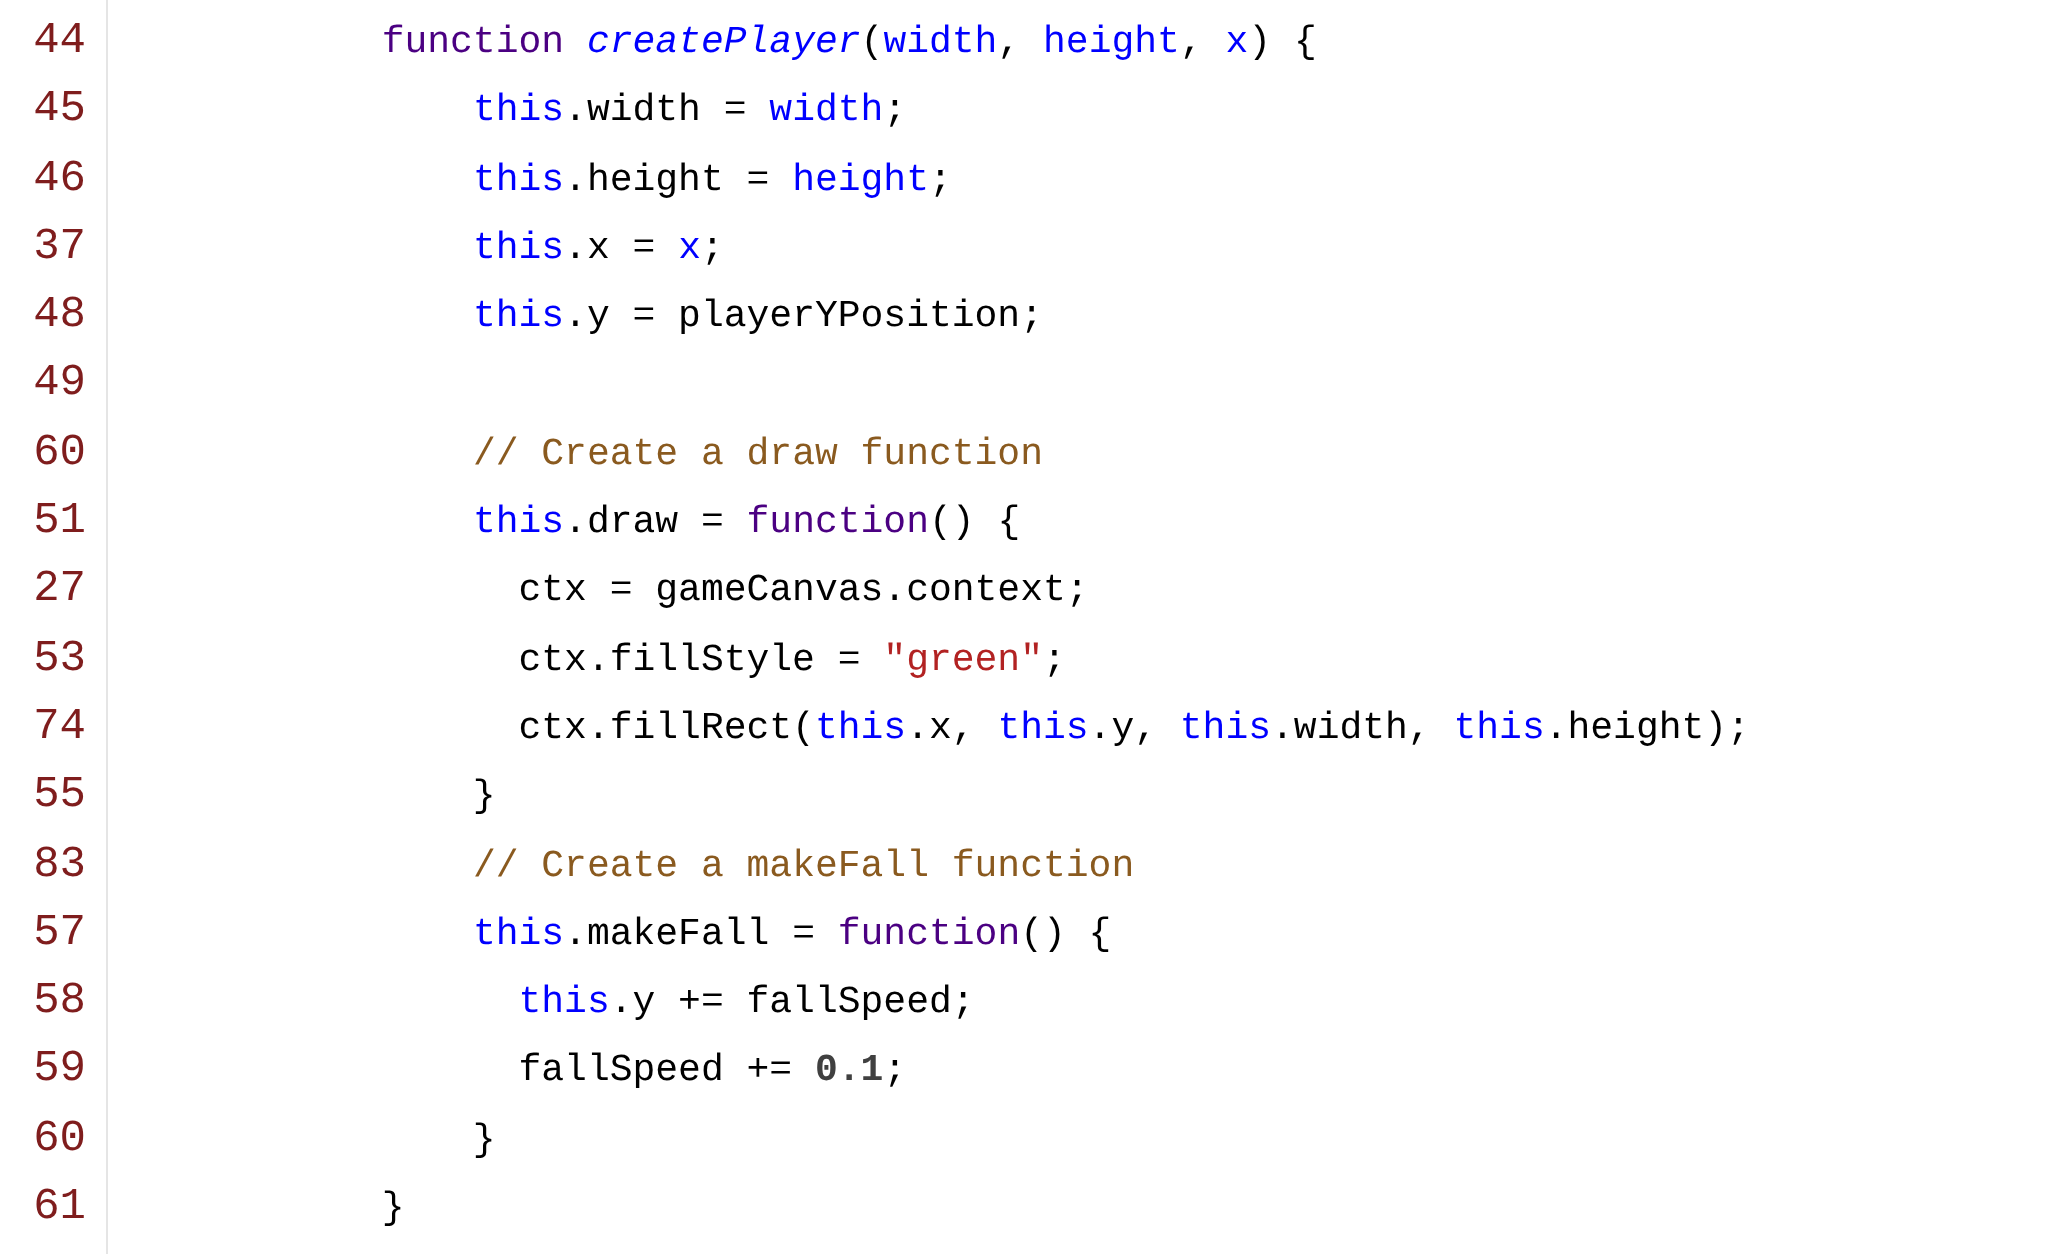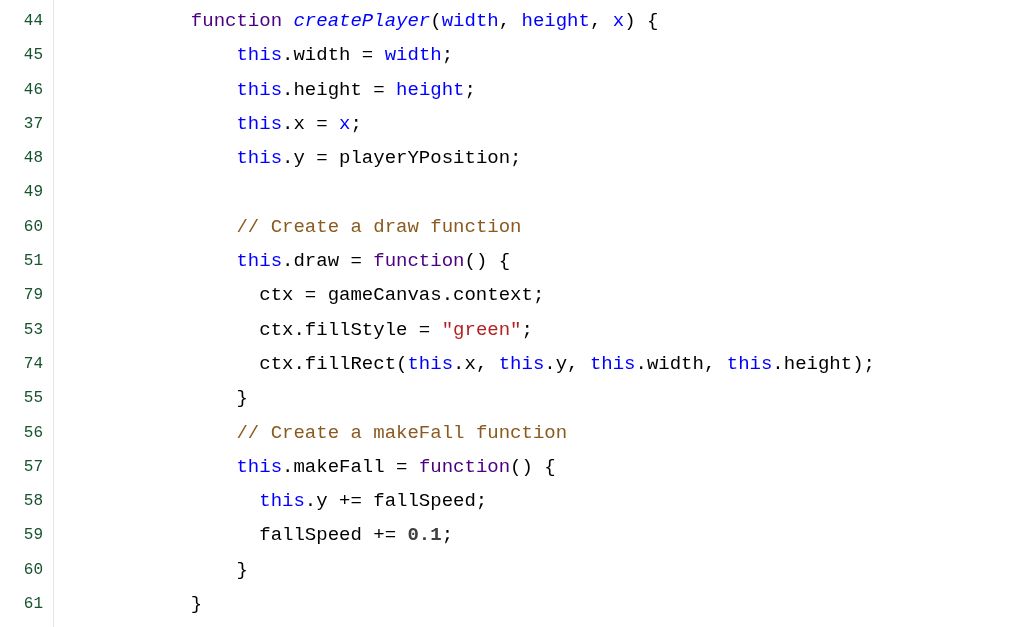--- a/index.html
+++ b/index.html
@@ -15,26 +15,26 @@
       height: 627px;
       overflow: hidden;
     }
     .editor {
       display: flex;
       width: 100%;
       height: 100%;
     }
     .gutter {
       background: #ffffff;
-      color: #14532d;
+      color: #7f1d1d;
       text-align: right;
       padding: 4px 10px 4px 8px;
       user-select: none;
       line-height: 34.3px;
-      font-size: 16px;
+      font-size: 22px;
       border-right: 1px solid #e5e5e5;
       min-width: 54px;
     }
     .gutter .ln {
       display: block;
       height: 34.3px;
     }
     .code {
       padding: 4px 12px 4px 0;
       line-height: 34.3px;
@@ -61,25 +61,25 @@
 <div class="editor">
   <div class="gutter" id="gutter">
       <span class="ln">44</span>
       <span class="ln">45</span>
       <span class="ln">46</span>
       <span class="ln">37</span>
       <span class="ln">48</span>
       <span class="ln">49</span>
       <span class="ln">60</span>
       <span class="ln">51</span>
-      <span class="ln">79</span>
+      <span class="ln">27</span>
       <span class="ln">53</span>
       <span class="ln">74</span>
       <span class="ln">55</span>
-      <span class="ln">56</span>
+      <span class="ln">83</span>
       <span class="ln">57</span>
       <span class="ln">58</span>
       <span class="ln">59</span>
       <span class="ln">60</span>
       <span class="ln">61</span>
     </div>
   <div class="code" id="code"><span class="line"><span class="punc">            </span><span class="kw">function</span><span class="punc"> </span><span class="fn">createPlayer</span><span class="punc">(</span><span class="prm">width</span><span class="punc">, </span><span class="prm">height</span><span class="punc">, </span><span class="prm">x</span><span class="punc">) {</span></span><span class="line"><span class="punc">                </span><span class="this">this</span><span class="prop">.width = </span><span class="prm">width</span><span class="punc">;</span></span><span class="line"><span class="punc">                </span><span class="this">this</span><span class="prop">.height = </span><span class="prm">height</span><span class="punc">;</span></span><span class="line"><span class="punc">                </span><span class="this">this</span><span class="prop">.x = </span><span class="prm">x</span><span class="punc">;</span></span><span class="line"><span class="punc">                </span><span class="this">this</span><span class="prop">.y = playerYPosition;</span></span><span class="line"><span class="punc"></span></span><span class="line"><span class="punc">                </span><span class="cmt">// Create a draw function</span></span><span class="line"><span class="punc">                </span><span class="this">this</span><span class="prop">.draw = </span><span class="kw">function</span><span class="punc">() {</span></span><span class="line"><span class="prop">                  ctx = gameCanvas.context;</span></span><span class="line"><span class="prop">                  ctx.fillStyle = </span><span class="str">"green"</span><span class="punc">;</span></span><span class="line"><span class="prop">                  ctx.fillRect(</span><span class="this">this</span><span class="prop">.x, </span><span class="this">this</span><span class="prop">.y, </span><span class="this">this</span><span class="prop">.width, </span><span class="this">this</span><span class="prop">.height);</span></span><span class="line"><span class="punc">                }</span></span><span class="line"><span class="punc">                </span><span class="cmt">// Create a makeFall function</span></span><span class="line"><span class="punc">                </span><span class="this">this</span><span class="prop">.makeFall = </span><span class="kw">function</span><span class="punc">() {</span></span><span class="line"><span class="punc">                  </span><span class="this">this</span><span class="prop">.y += fallSpeed;</span></span><span class="line"><span class="prop">                  fallSpeed += </span><span class="num">0.1</span><span class="punc">;</span></span><span class="line"><span class="punc">                }</span></span><span class="line"><span class="punc">            }</span></span></div>
 </div>
 
 </body></html>

